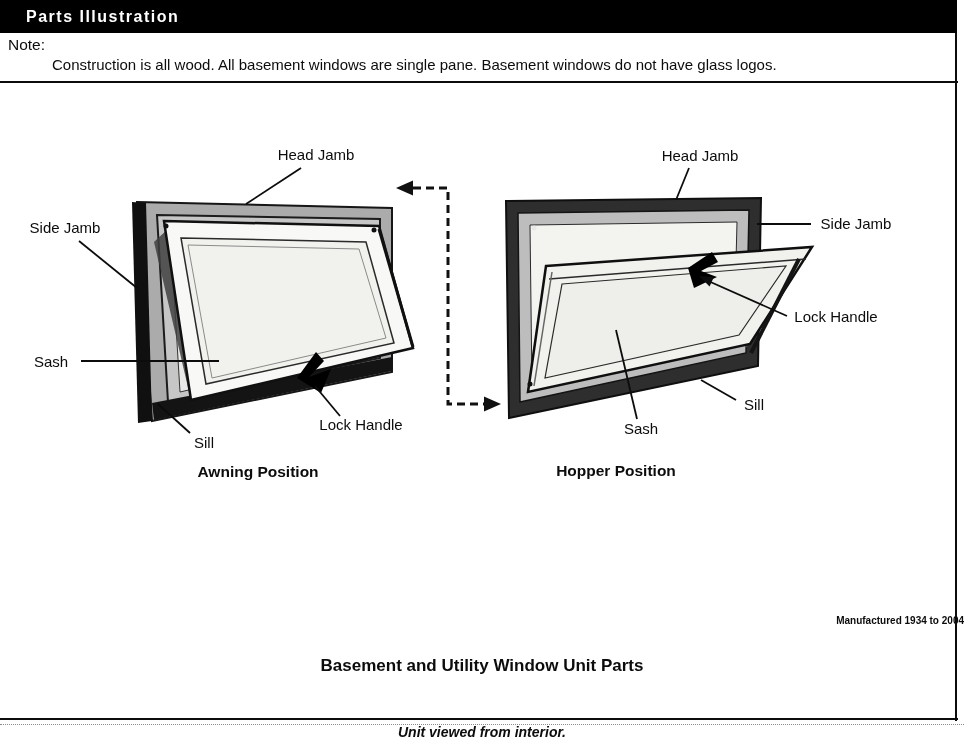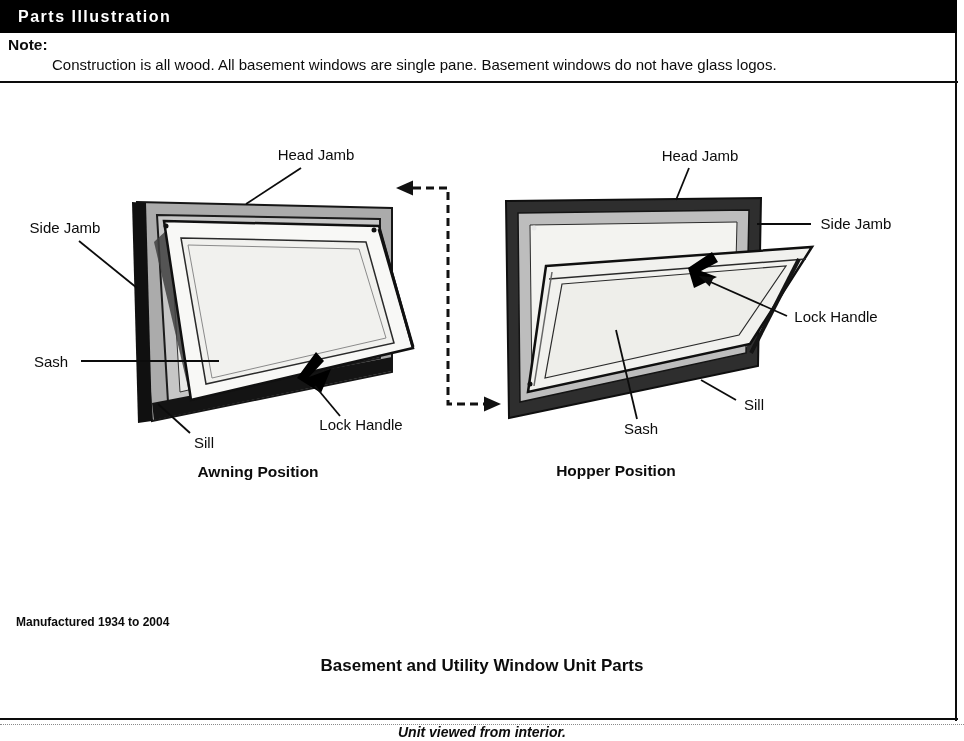--- a/index.html
+++ b/index.html
@@ -6,29 +6,29 @@
   .page{
     position:relative;width:964px;height:741px;background:#ffffff;
     font-family:"Liberation Sans",sans-serif;color:#0c0c0c;overflow:hidden;
   }
   .titlebar{
     position:absolute;left:0;top:0;width:957px;height:33px;background:#000000;
     display:flex;align-items:center;
   }
   .titlebar span{
     color:#ffffff;font-weight:bold;font-size:16px;letter-spacing:1.5px;
-    padding-left:18px;white-space:nowrap;
+    padding-left:26px;white-space:nowrap;
   }
-  .note-label{position:absolute;left:8px;top:36px;font-size:15.5px;font-weight:bold;text-align:right;}
+  .note-label{position:absolute;left:8px;top:36px;font-size:15.5px;font-weight:normal;text-align:right;}
   .note-body{position:absolute;left:8px;top:56px;font-size:15px;white-space:nowrap;margin-left:44px;}
   .rule-top{position:absolute;left:0;top:81px;width:958px;height:2px;background:#0c0c0c;}
   .right-border{position:absolute;left:955px;top:33px;width:2px;height:688px;background:#0c0c0c;}
   .diagram-svg{position:absolute;left:0;top:0;width:964px;height:741px;}
-  .footer-manufactured{position:absolute;left:16px;right:0;top:615px;text-align:left;
-    font-size:12px;font-weight:bold;}
+  .footer-manufactured{position:absolute;left:8px;right:0;top:615px;text-align:right;
+    font-size:10px;font-weight:bold;}
   .footer-title{position:absolute;left:0;right:0;top:656px;text-align:center;
     font-size:17px;font-weight:bold;}
   .rule-bottom{position:absolute;left:0;top:718px;width:958px;height:2px;background:#0c0c0c;}
   .rule-bottom-dotted{position:absolute;left:0;top:724px;width:964px;height:0;
     border-top:1px dotted #8a8a8a;}
   .footer-viewed{position:absolute;left:0;right:0;top:724px;text-align:center;
     font-size:14px;font-weight:bold;font-style:italic;}
   text{font-family:"Liberation Sans",sans-serif;font-size:15px;fill:#0c0c0c;}
   text.caption{font-weight:bold;font-size:15.5px;}
   .leader{stroke:#0c0c0c;stroke-width:1.8;fill:none;}

